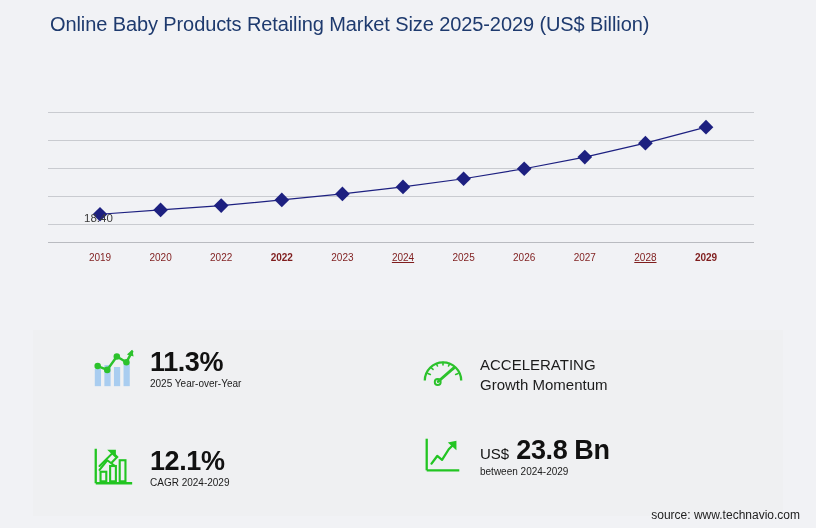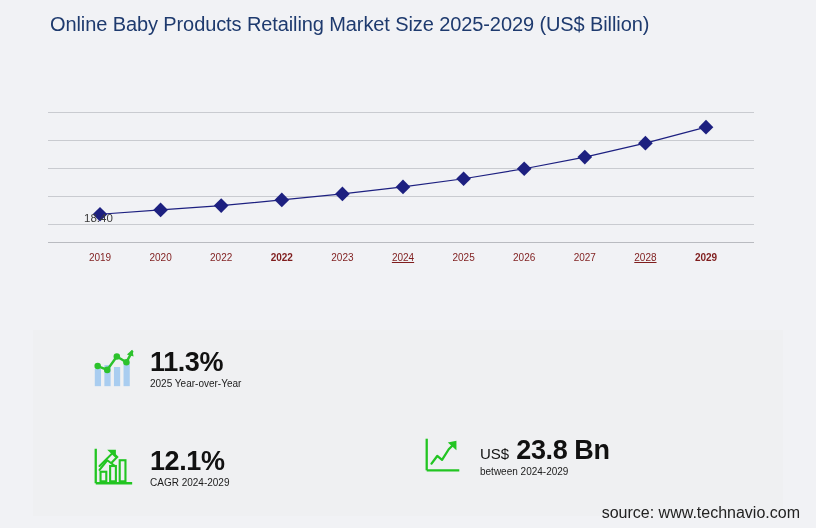--- a/index.html
+++ b/index.html
@@ -57,21 +57,21 @@
     font-size:10px;color:#1c1c1c;line-height:1.3;white-space:nowrap;
   }
   .sub.cap{font-size:15px;}
   .stat-a{left:90px;  top:344px;}
   .stat-b{left:420px; top:348px;}
   .stat-c{left:90px;  top:443px;}
   .stat-d{left:420px; top:432px;}
 
   .source{
     position:absolute;right:16px;bottom:6px;
-    font-size:16px;color:#222;white-space:nowrap;
+    font-size:12px;color:#222;white-space:nowrap;
   }
 </style>
 </head>
 <body>
 
 <div id="page">
 
   <div class="title">Online Baby Products Retailing Market Size 2025-2029 (US$ Billion)</div>
 
   <div class="chart">
@@ -130,20 +130,42 @@
         <circle cx="28" cy="13" r="3.4" fill="#2cc22c"></circle>
         <circle cx="38" cy="19" r="3.4" fill="#2cc22c"></circle>
       </svg>
     </div>
     <div class="txt">
       <div class="bignum">11.3%</div>
       <div class="sub">2025 Year-over-Year</div>
     </div>
   </div>
 
+  <div class="stat stat-b">
+    <div class="ico">
+      <svg viewBox="0 0 48 48" width="46" height="46">
+        <path d="M5,34 A19,19 0 0 1 43,34" fill="none" stroke="#2cc22c" stroke-width="2.4"></path>
+        <g stroke="#2cc22c" stroke-width="1.7" stroke-linecap="round">
+          <line x1="8.2" y1="26.5" x2="10.8" y2="27.6"></line>
+          <line x1="11.5" y1="20.4" x2="13.6" y2="22.3"></line>
+          <line x1="17.0" y1="16.3" x2="18.2" y2="18.8"></line>
+          <line x1="24.0" y1="15.0" x2="24.0" y2="17.8"></line>
+          <line x1="31.0" y1="16.3" x2="29.8" y2="18.8"></line>
+          <line x1="36.5" y1="20.4" x2="34.4" y2="22.3"></line>
+          <line x1="39.8" y1="26.5" x2="37.2" y2="27.6"></line>
+        </g>
+        <line x1="19" y1="35" x2="35" y2="21" stroke="#2cc22c" stroke-width="3" stroke-linecap="round"></line>
+        <circle cx="18.5" cy="35.5" r="3.1" fill="none" stroke="#2cc22c" stroke-width="2"></circle>
+      </svg>
+    </div>
+    <div class="txt">
+      <div class="sub cap">ACCELERATING</div>
+      <div class="sub cap">Growth Momentum</div>
+    </div>
+  </div>
 
   <div class="stat stat-c">
     <div class="ico">
       <svg viewBox="0 0 48 48" width="46" height="46">
         <line x1="6" y1="6" x2="6" y2="42" stroke="#22c522" stroke-width="2.4"></line>
         <line x1="6" y1="42" x2="44" y2="42" stroke="#22c522" stroke-width="2.4"></line>
         <polyline points="10,28 18,18 26,24" fill="none" stroke="#22c522" stroke-width="2.2" stroke-linecap="round" stroke-linejoin="round"></polyline>
         <polyline points="18,10 27,10 27,19" fill="none" stroke="#22c522" stroke-width="2.2" transform="rotate(45 22 14)"></polyline>
         <line x1="10" y1="24" x2="25" y2="9" stroke="#22c522" stroke-width="2.2" stroke-linecap="round"></line>
         <polygon points="27,7 27,16 18,7" fill="#22c522"></polygon>

